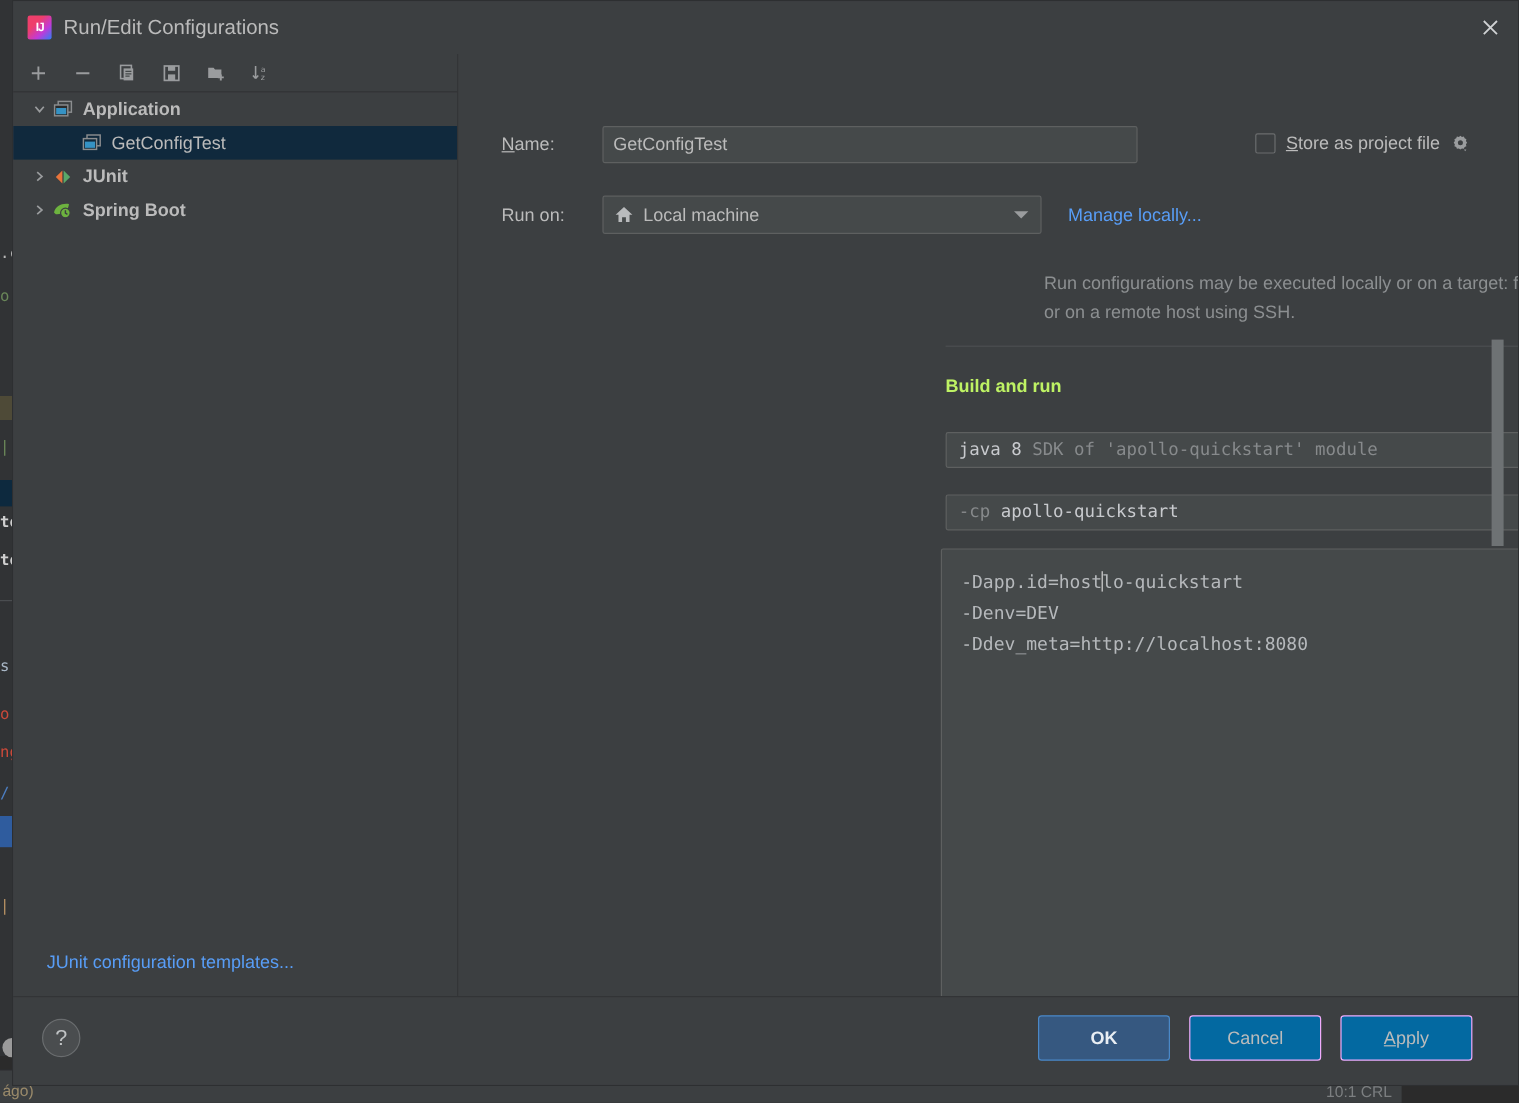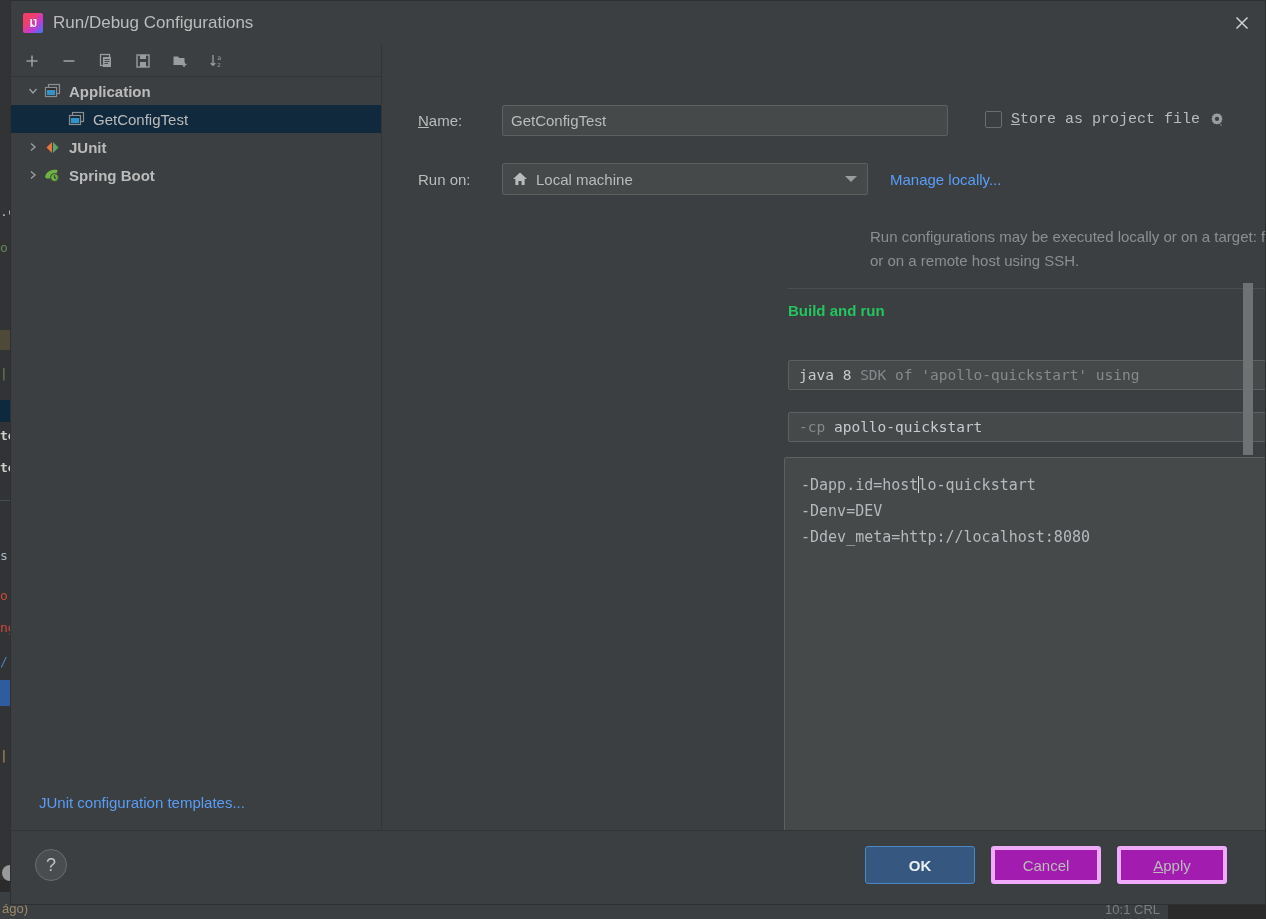--- a/index.html
+++ b/index.html
@@ -196,21 +196,21 @@
     border-radius: 2px;
     color: #bbbbbb;
     font-size: 15px;
     font-family: "Liberation Sans", sans-serif;
     padding: 0 8px;
     outline: none;
   }
 
   #store-row {
     position: absolute; right: 40px; top: 66px;
-    display: flex; align-items: center; gap: 9px; font-family: Liberation Mono, monospace;
+    display: flex; align-items: center; gap: 9px;
   }
   .cbx {
     width: 17px; height: 17px;
     border: 1px solid #6b6d6e;
     border-radius: 2px;
     background: #3c3f41;
     cursor: pointer;
   }
   #store-label { font-size: 15px; color: #bbbbbb; cursor: pointer; }
   #store-gear { width: 16px; height: 16px; cursor: pointer; }
@@ -249,22 +249,22 @@
     font-size: 15px; color: #8c8f91; line-height: 24px;
   }
 
   #divider {
     position: absolute; left: 406px; top: 243px;
     width: 802px; height: 1px;
     background: #4c4f51;
   }
 
   #build-and-run {
-    position: absolute; left: 406px; top: 257px;
-    font-size: 15px; font-weight: bold; color: #22c55e;
+    position: absolute; left: 406px; top: 269px;
+    font-size: 15px; font-weight: bold; color: #bef264;
   }
 
   .field-box {
     position: absolute;
     background: #45494a;
     border: 1px solid #5e6060;
     border-radius: 2px;
     display: flex; align-items: center;
     padding: 0 6px 0 10px;
     font-family: "DejaVu Sans Mono", monospace;
@@ -327,22 +327,22 @@
   #footer-buttons {
     position: absolute; right: 38px; top: 15px;
     display: flex; gap: 16px;
   }
   .btn {
     height: 38px; min-width: 110px;
     border-radius: 3px;
     display: flex; align-items: center; justify-content: center;
     font-size: 15px;
     cursor: pointer;
-    border: 4px solid #f0abfc;
-    background: #a21caf;
+    border: 1px solid #f0abfc;
+    background: #0369a1;
     color: #bbbbbb;
   }
   .btn.primary {
     background: #365880;
     border: 1px solid #4a88c7;
     color: #e9eef3;
     font-weight: bold;
     margin-left: 36px;
   }
   .btn u { text-decoration: underline; }
@@ -371,21 +371,21 @@
   <div class="bg-statusbar">
     <div class="bg-status-text" style="left:2px;">ágo)</div>
     <div class="bg-status-right">10:1    CRL</div>
   </div>
 </div>
 
 <div id="dialog">
 
   <div id="titlebar">
     <div id="app-logo"></div>
-    <div id="dialog-title">Run/Debug Configurations</div>
+    <div id="dialog-title">Run/Edit Configurations</div>
     <div id="close-btn">
       <svg width="18" height="18" viewBox="0 0 18 18">
         <path d="M3.5 3.5 L14.5 14.5 M14.5 3.5 L3.5 14.5" stroke="#cfd1d3" stroke-width="1.5" fill="none"></path>
       </svg>
     </div>
   </div>
 
   <div id="dialog-body">
 
     <div id="sidebar">
@@ -528,21 +528,21 @@
         <div id="manage-targets">Manage locally...</div>
       </div>
 
       <div id="runon-desc">Run configurations may be executed locally or on a target: for example in a Docker Container or on a remote host using SSH.</div>
 
       <div id="divider"></div>
 
       <div id="build-and-run">Build and run</div>
 
       <div class="field-box" id="jre-field">
-        <span class="fld-text"><span class="fld-strong">java 8</span><span class="fld-dim">&nbsp;</span><span class="fld-dim">SDK of 'apollo-quickstart' using</span></span>
+        <span class="fld-text"><span class="fld-strong">java 8</span><span class="fld-dim">&nbsp;</span><span class="fld-dim">SDK of 'apollo-quickstart' module</span></span>
 
       </div>
 
       <div class="field-box" id="cp-field">
         <span class="fld-text"><span class="fld-dim">-cp</span><span class="fld-strong">&nbsp;</span><span class="fld-strong">apollo-quickstart</span></span>
 
       </div>
 
       <div id="vm-options"><span>-Dapp.id=host</span><span class="caret"></span><span>lo-quickstart</span>
 <span>-Denv=DEV</span>

